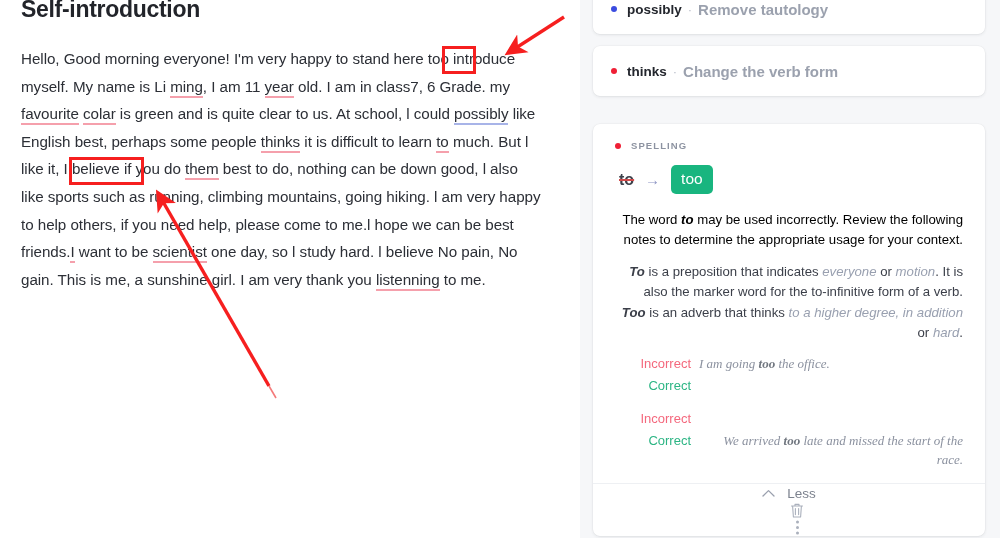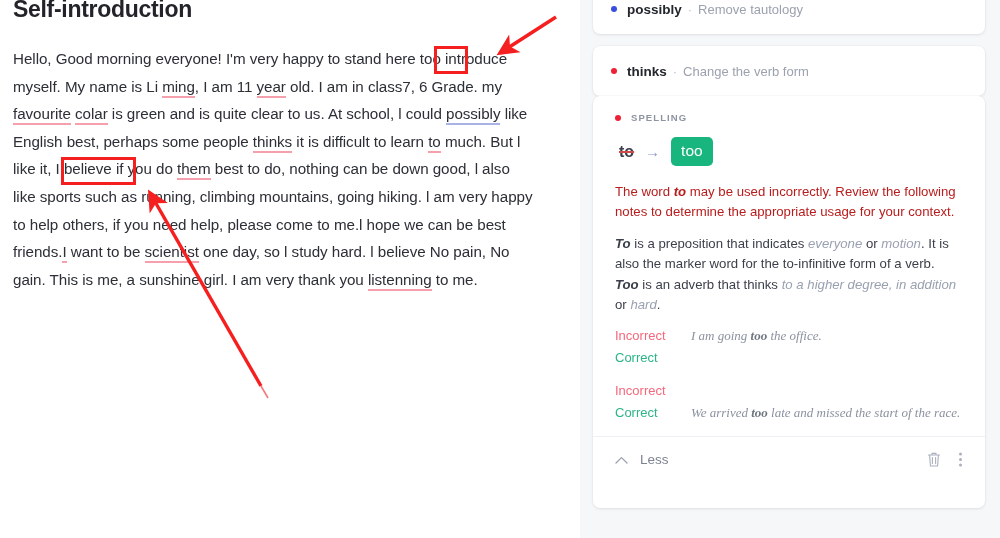--- a/index.html
+++ b/index.html
@@ -7,21 +7,21 @@
     margin: 0; padding: 0;
     width: 1000px; height: 538px;
     overflow: hidden;
     background: #ffffff;
     font-family: "Liberation Sans", sans-serif;
   }
   #root { position: relative; width: 1000px; height: 538px; background: #ffffff; }
 
   
   .editor-pane {
-    position: absolute; left: 0; top: 0; width: 580px; height: 538px;
+    position: absolute; left: 8px; top: 0; width: 580px; height: 538px;
     background: #ffffff; overflow: hidden;
   }
   .doc-title {
     position: absolute; left: 13px; top: -4px;
     font-size: 23px; font-weight: bold; color: #22242a;
     letter-spacing: -0.3px; white-space: nowrap;
   }
   .doc-body {
     position: absolute; left: 13px; top: 45px; width: 520px;
     font-size: 15.2px; line-height: 27.6px; color: #2c2f36;
@@ -49,63 +49,63 @@
     position: absolute; left: 13px; width: 392px;
     background: #ffffff; border-radius: 7px;
     box-shadow: 0 1px 3px rgba(40,45,60,0.10), 0 0 0 0.5px rgba(40,45,60,0.04);
   }
   .card-mini { padding: 0 18px; display: flex; align-items: center; height: 100%; }
   .dot { width: 6px; height: 6px; border-radius: 50%; flex: 0 0 auto; margin-right: 10px; }
   .dot-blue { background: #3b4ce0; }
   .dot-red  { background: #ef1f35; }
   .mini-word { font-size: 13.5px; font-weight: bold; color: #23262d; }
   .mini-sep  { font-size: 13px; color: #b9bec9; margin: 0 6px; }
-  .mini-desc { font-size: 13px; color: #9ba1ae; }
+  .mini-desc { font-size: 15px; color: #9ba1ae; font-weight: bold; }
 
   
   .card-big { padding: 16px 22px 0 22px; }
   .cat-row { display: flex; align-items: center; margin-bottom: 14px; }
   .cat-label {
     font-size: 9.5px; font-weight: bold; color: #8d93a1;
     letter-spacing: 1.1px; text-transform: uppercase;
   }
   .sugg-row { display: flex; align-items: center; margin-bottom: 16px; padding-left: 4px; }
   .sugg-from {
     font-size: 16px; font-weight: bold; color: #3d414b;
     text-decoration: line-through; text-decoration-color: #d04a4a;
     text-decoration-thickness: 1.5px;
   }
   .sugg-arrow { margin: 0 11px; color: #8e95c4; font-size: 15px; line-height: 1; }
   .sugg-to {
     background: #19b57f; color: #ffffff; font-size: 15.5px;
     padding: 5px 10px 6px 10px; border-radius: 5px; font-weight: normal;
   }
   .expl {
-    font-size: 13.2px; line-height: 19.5px; color: #b91c1c; margin-bottom: 13px;
+    font-size: 13.2px; line-height: 19.5px; color: #000000; margin-bottom: 13px;
   }
   .expl b { font-weight: bold; }
   .note { font-size: 13.2px; line-height: 19.5px; color: #3b3f49; margin-bottom: 2px; }
   .note .hl { font-style: italic; color: #99a0b0; }
   .note b { font-weight: bold; font-style: italic; }
 
   .ex-block { margin-top: 12px; }
-  .ex-row { display: flex; margin-bottom: 3px; }
+  .ex-row { display: flex; margin-bottom: 3px; gap: 8px; }
   .ex-tag { width: 76px; flex: 0 0 76px; font-size: 13px; line-height: 19px; }
   .tag-bad  { color: #f4687d; }
   .tag-good { color: #2cb584; }
   .ex-txt {
     font-size: 13px; line-height: 19px; color: #8b919f;
     font-style: italic; font-family: "Liberation Serif", serif;
   }
   .ex-txt b { font-weight: bold; color: #70767f; }
 
   .card-footer {
     display: flex; align-items: center; height: 46px;
     border-top: 1px solid #eef0f3; margin-top: 14px;
-    margin-left: -22px; margin-right: -22px; padding: 0 22px;
+    margin-left: -22px; margin-right: -22px; padding: 0 22px; flex-direction: column;
   }
   .less-btn { display: flex; align-items: center; cursor: pointer; }
   .chev { margin-right: 12px; color: #9aa0ae; }
   .less-label { font-size: 13.5px; color: #7d838f; }
   .footer-spacer { flex: 1; }
   .ficon { margin-left: 16px; color: #aab0bc; display: flex; align-items: center; }
 </style>
 </head>
 <body>
 
@@ -151,21 +151,21 @@
 
     <div class="card" style="top:46px; height:50px;">
       <div class="card-mini">
         <span class="dot dot-red"></span>
         <span class="mini-word">thinks</span>
         <span class="mini-sep">·</span>
         <span class="mini-desc">Change the verb form</span>
       </div>
     </div>
 
-    <div class="card card-big" style="top:96px; height:412px;">
+    <div class="card card-big" style="top:124px; height:412px;text-align:right;">
 
       <div class="cat-row">
         <span class="dot dot-red"></span>
         <span class="cat-label">SPELLING</span>
       </div>
 
       <div class="sugg-row">
         <span class="sugg-from">to</span>
         <span class="sugg-arrow">→</span>
         <span class="sugg-to">too</span>

